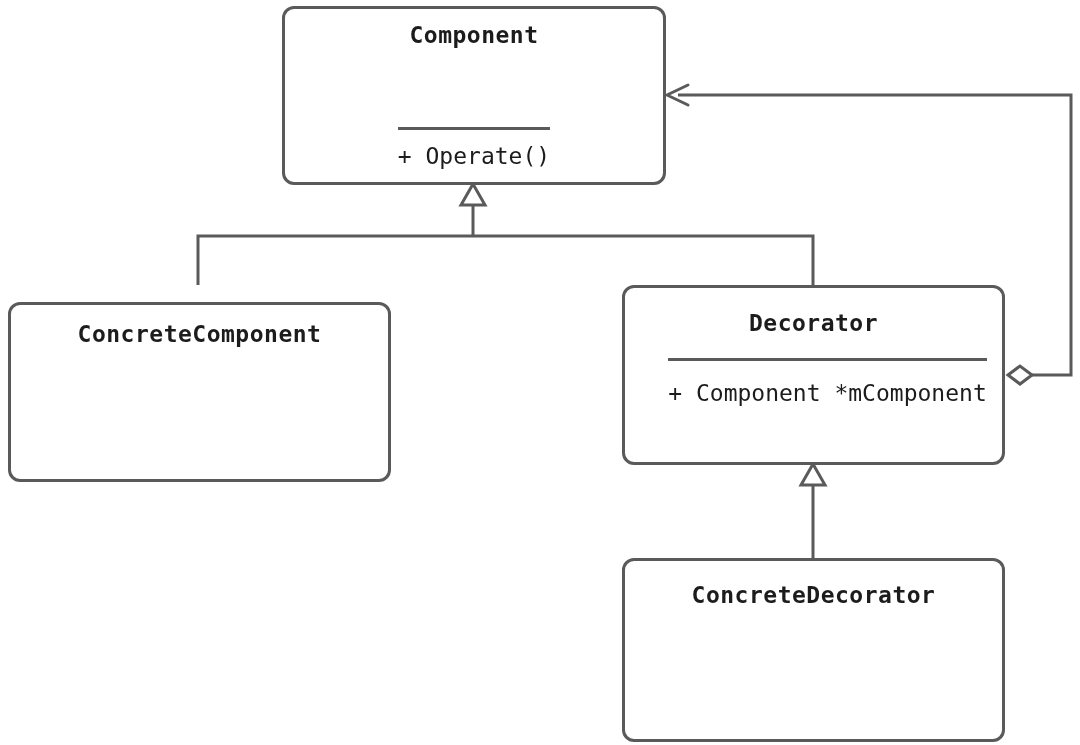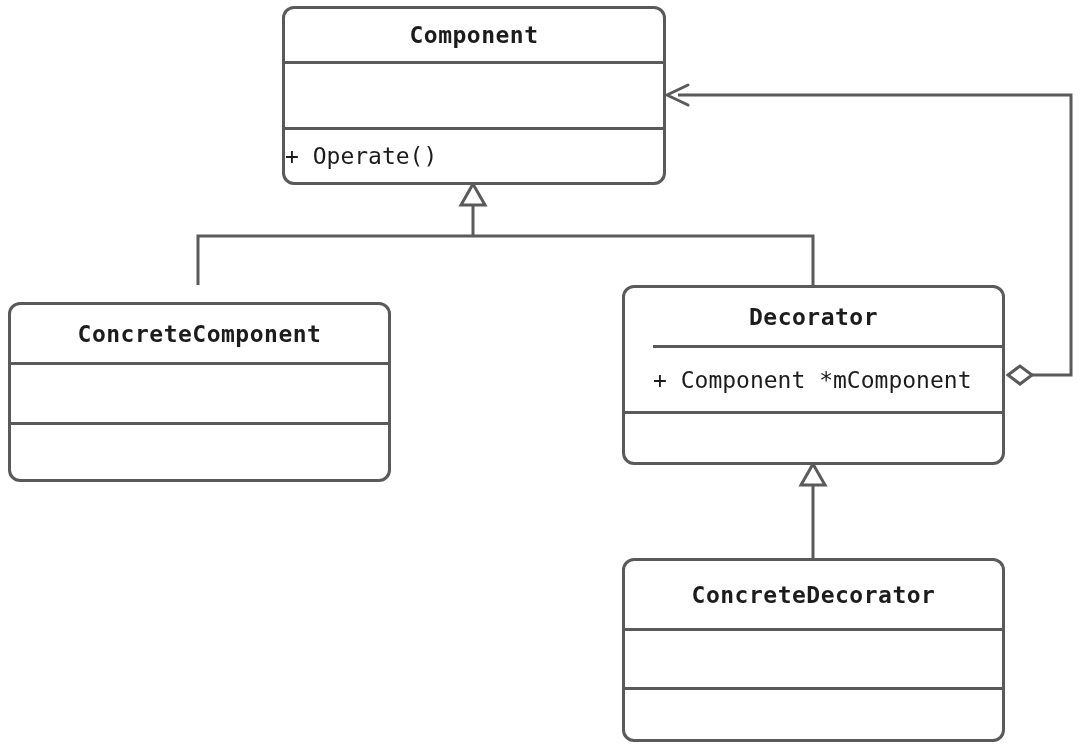--- a/index.html
+++ b/index.html
@@ -28,20 +28,21 @@
   }
   .uml-class {
     position: absolute;
     box-sizing: border-box;
     border: 3px solid #5a5a5a;
     border-radius: 12px;
     background: #ffffff;
     display: flex;
     flex-direction: column;
     overflow: hidden;
+    align-items: center;
   }
   .uml-title {
     display: flex;
     align-items: center;
     justify-content: center;
     font-weight: bold;
     font-size: 23px;
     color: #1c1c1c;
     letter-spacing: 0.5px;
     white-space: nowrap;
@@ -64,21 +65,21 @@
   #class-component .uml-title        { height: 52px; }
   #class-component .c-attrs          { height: 66px; }
   #class-component .c-ops            { flex: 1 1 auto; }
 
   #class-concretecomponent { left: 8px;  top: 285px; width: 383px; height: 180px; margin-top: 17px; }
   #class-concretecomponent .uml-title { height: 57px; }
   #class-concretecomponent .c-attrs   { height: 60px; }
   #class-concretecomponent .c-ops     { flex: 1 1 auto; }
 
   #class-decorator      { left: 622px; top: 285px; width: 383px; height: 180px; }
-  #class-decorator .uml-title        { height: 57px; }
+  #class-decorator .uml-title        { height: 70px; }
   #class-decorator .c-attrs          { height: 66px; margin-left: 28px; }
   #class-decorator .c-ops            { flex: 1 1 auto; }
 
   #class-concretedecorator { left: 622px; top: 558px; width: 383px; height: 184px; }
   #class-concretedecorator .uml-title { height: 67px; }
   #class-concretedecorator .c-attrs   { height: 59px; }
   #class-concretedecorator .c-ops     { flex: 1 1 auto; }
 </style>
 </head>
 <body>

